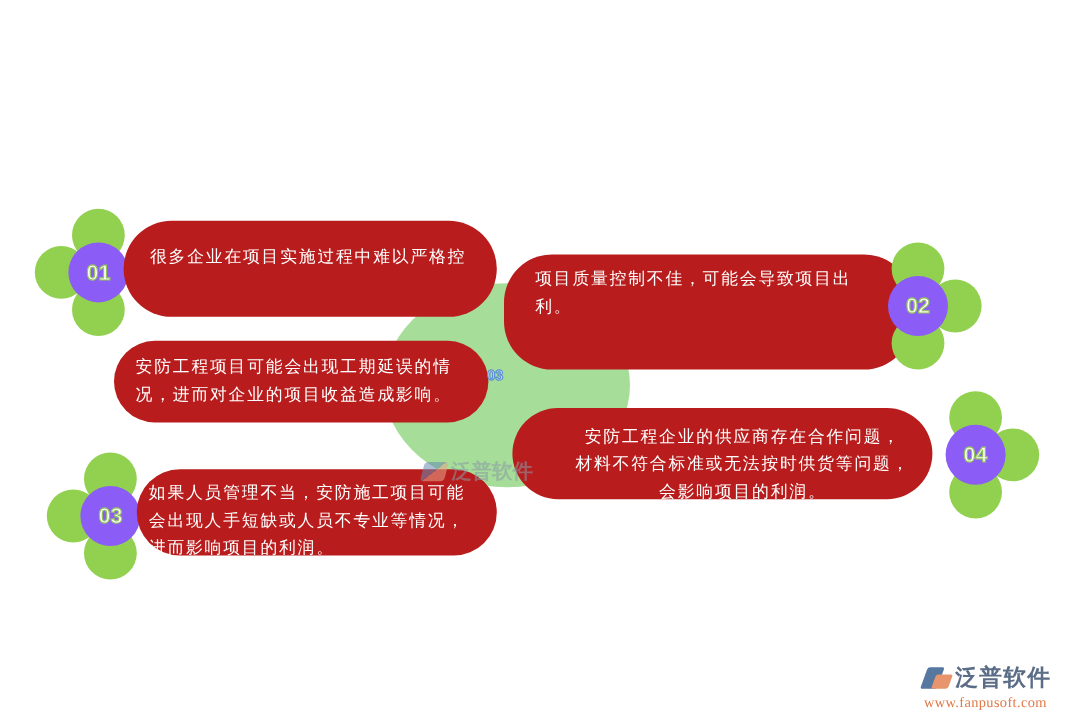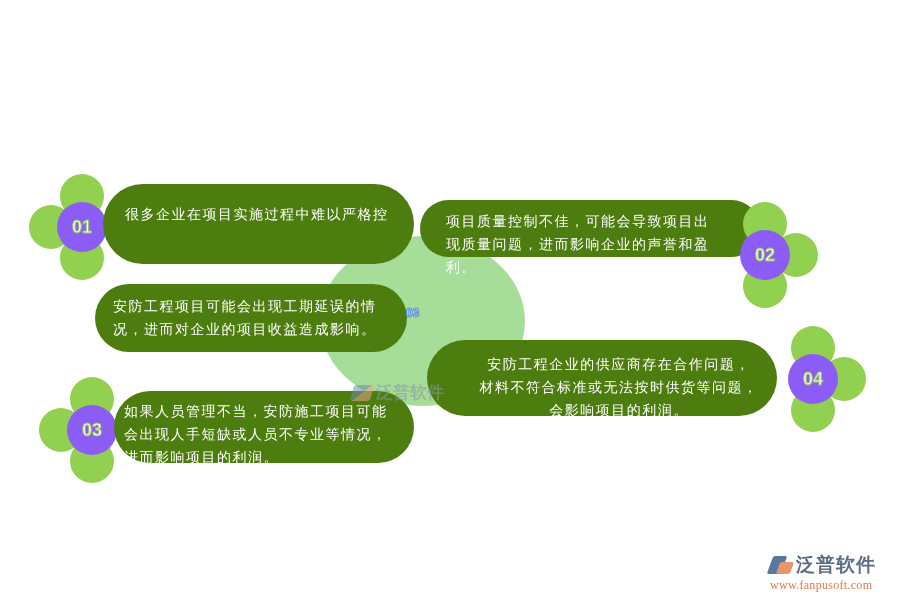--- a/index.html
+++ b/index.html
@@ -1,19 +1,19 @@
 <!DOCTYPE html>
 <html><head>
 <meta charset="utf-8">
 <style>
   html,body{margin:0;padding:0;background:#ffffff;}
   body{width:900px;height:600px;position:relative;overflow:hidden;font-family:"DejaVu Sans","Liberation Sans",sans-serif;}
   .center-blob{position:absolute;left:320px;top:236px;width:205px;height:170px;border-radius:50%;background:#a6dd98;}
   .center-num{position:absolute;left:406px;top:306px;font-size:12px;color:#8fb6e6;-webkit-text-stroke:1px #5b8fd6;color:#dfe9fb;font-family:"Liberation Sans",sans-serif;font-weight:bold;}
-  .pill{position:absolute;background:#4d7c0f;border-radius:40px;color:#ffffff;font-size:14px;line-height:23px;letter-spacing:1.5px;box-sizing:border-box;}
+  .pill{position:absolute;background:#b91c1c;border-radius:40px;color:#ffffff;font-size:14px;line-height:23px;letter-spacing:1.5px;box-sizing:border-box;}
   .flower{position:absolute;width:90px;height:90px;}
   .petal{position:absolute;width:44px;height:44px;border-radius:50%;background:#92d050;}
   .core{position:absolute;left:20px;top:20px;width:50px;height:50px;border-radius:50%;background:#8b5cf6;display:flex;align-items:center;justify-content:center;}
   .core span{font-family:"Liberation Sans",sans-serif;font-weight:bold;font-size:18px;color:#ffffff;-webkit-text-stroke:1px #92c060;}
   .watermark{position:absolute;left:352px;top:381px;display:flex;align-items:center;opacity:.55;}
   .wm-logo{width:20px;height:16px;background:linear-gradient(135deg,#6a8bb3 50%,#e8a48a 50%);border-radius:3px;margin-right:4px;transform:skewX(-15deg);}
   .wm-text{font-size:17px;font-weight:bold;color:#8a9aa6;}
   .brand{position:absolute;left:770px;top:552px;width:125px;}
   .brand-row{display:flex;align-items:center;}
   .brand-logo{width:22px;height:18px;position:relative;margin-right:4px;}
@@ -32,23 +32,22 @@
   <div class="petal" style="left:23px;top:54px;"></div>
   <div class="petal" style="left:-8px;top:23px;"></div>
   <div class="core">
       <span>01</span>
     </div>
 </div>
 <div class="pill" style="left:103px;top:184px;width:311px;height:80px;padding:19px 0 0 22px;">
   <div>很多企业在项目实施过程中难以严格控</div>
 </div>
 
-<div class="pill" style="left:420px;top:200px;width:340px;height:57px;padding:10px 0 0 26px;">
+<div class="pill" style="left:420px;top:212px;width:340px;height:96px;padding:10px 0 0 26px;">
   <div>项目质量控制不佳，可能会导致项目出</div>
-  <div>现质量问题，进而影响企业的声誉和盈</div>
   <div>利。</div>
 </div>
 <div class="flower" style="left:720px;top:210px;">
   <div class="petal" style="left:23px;top:-8px;"></div>
   <div class="petal" style="left:23px;top:54px;"></div>
   <div class="petal" style="left:54px;top:23px;"></div>
   <div class="core">
       <span>02</span>
     </div>
 </div>

